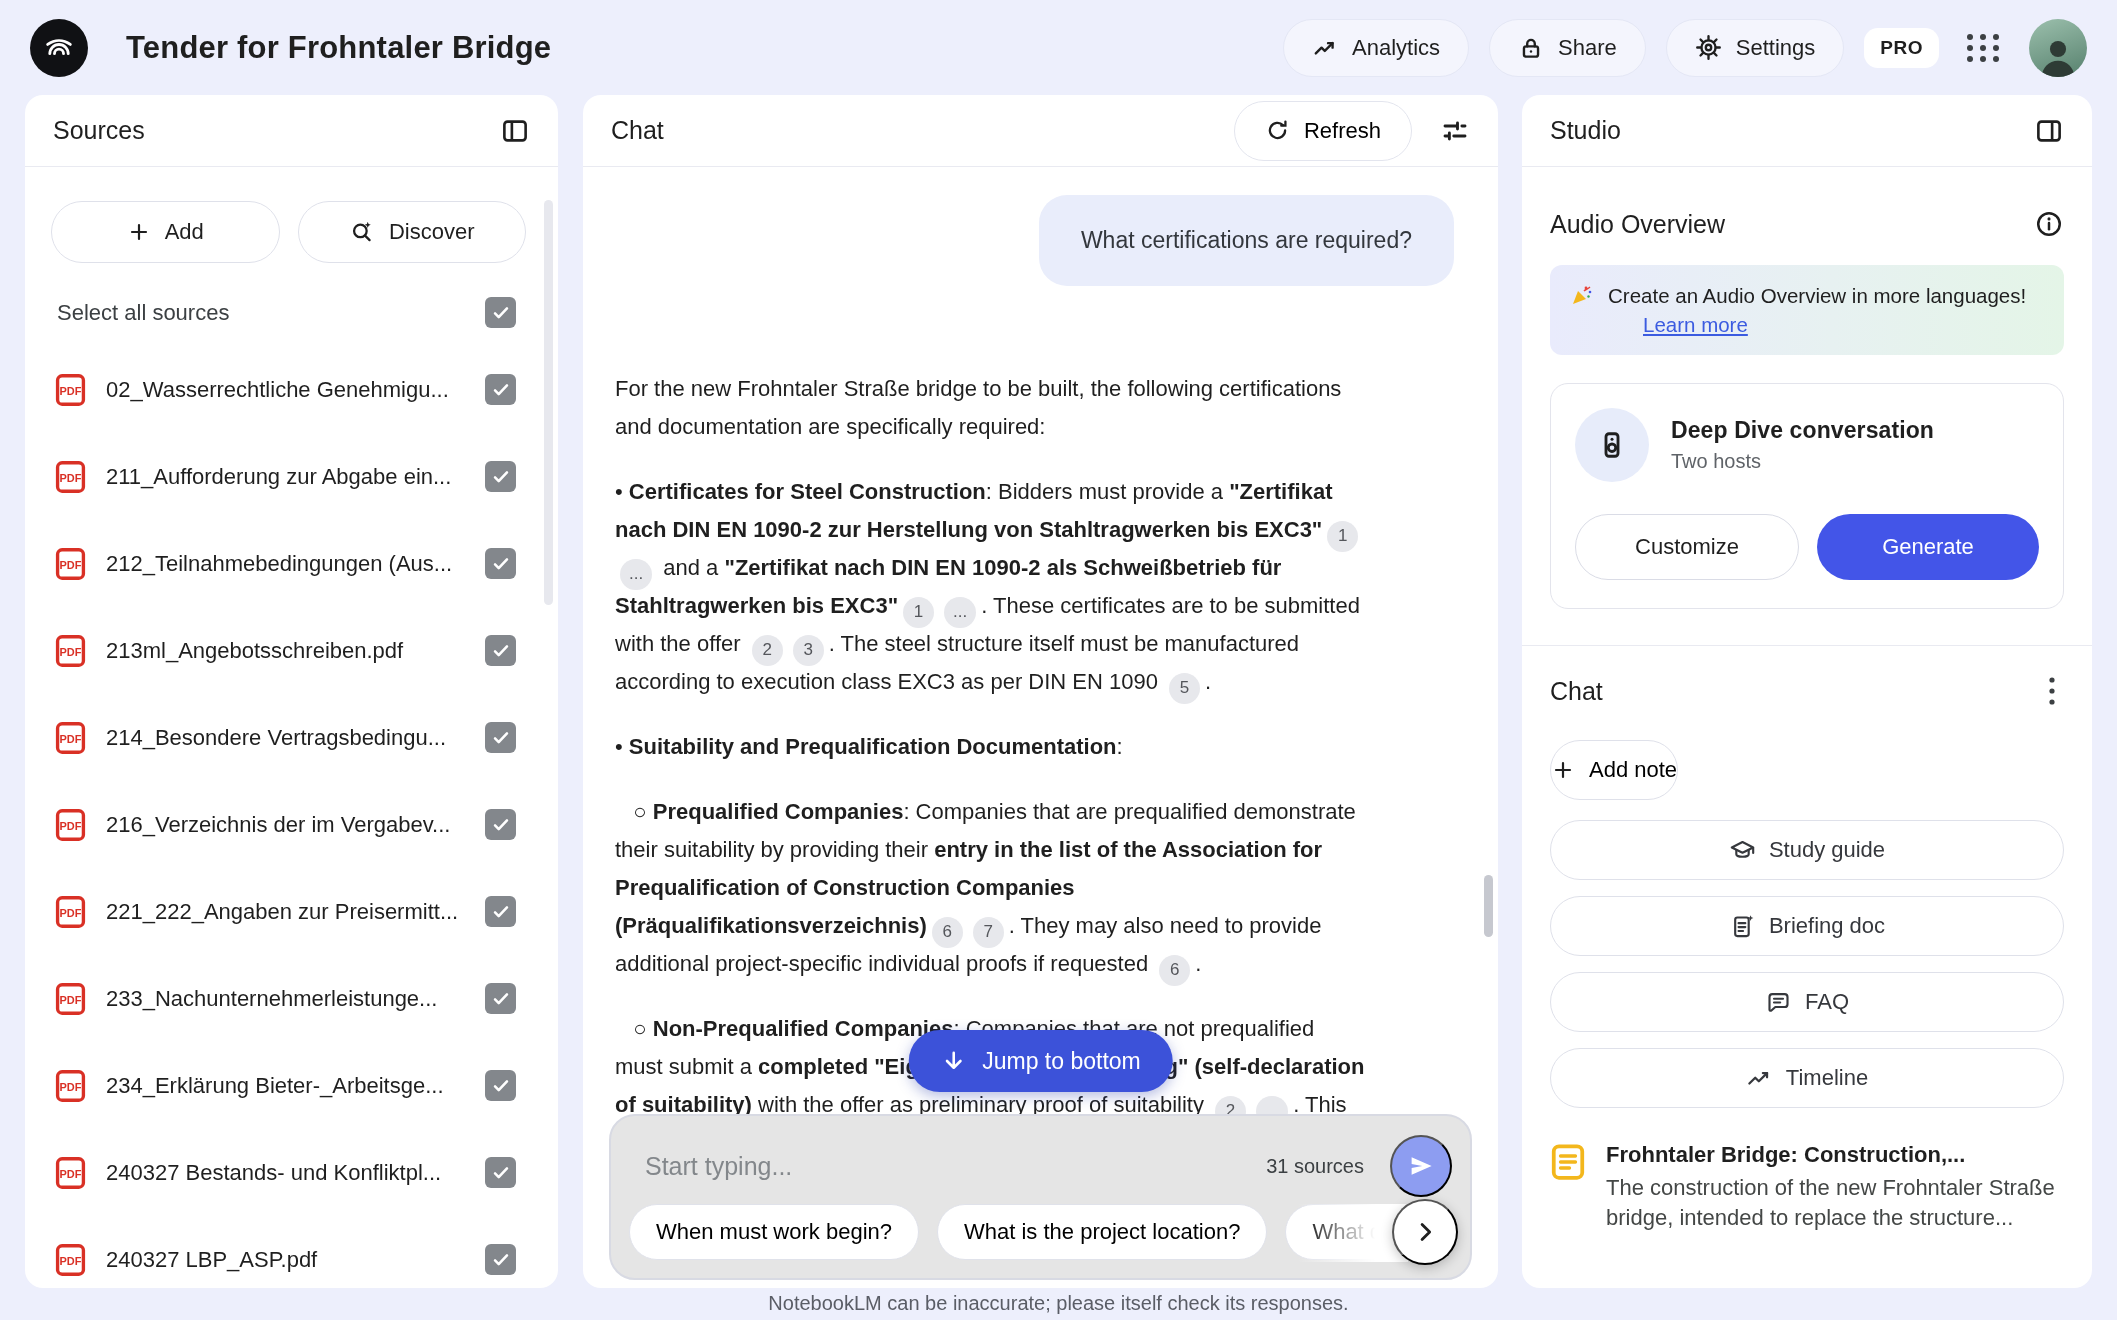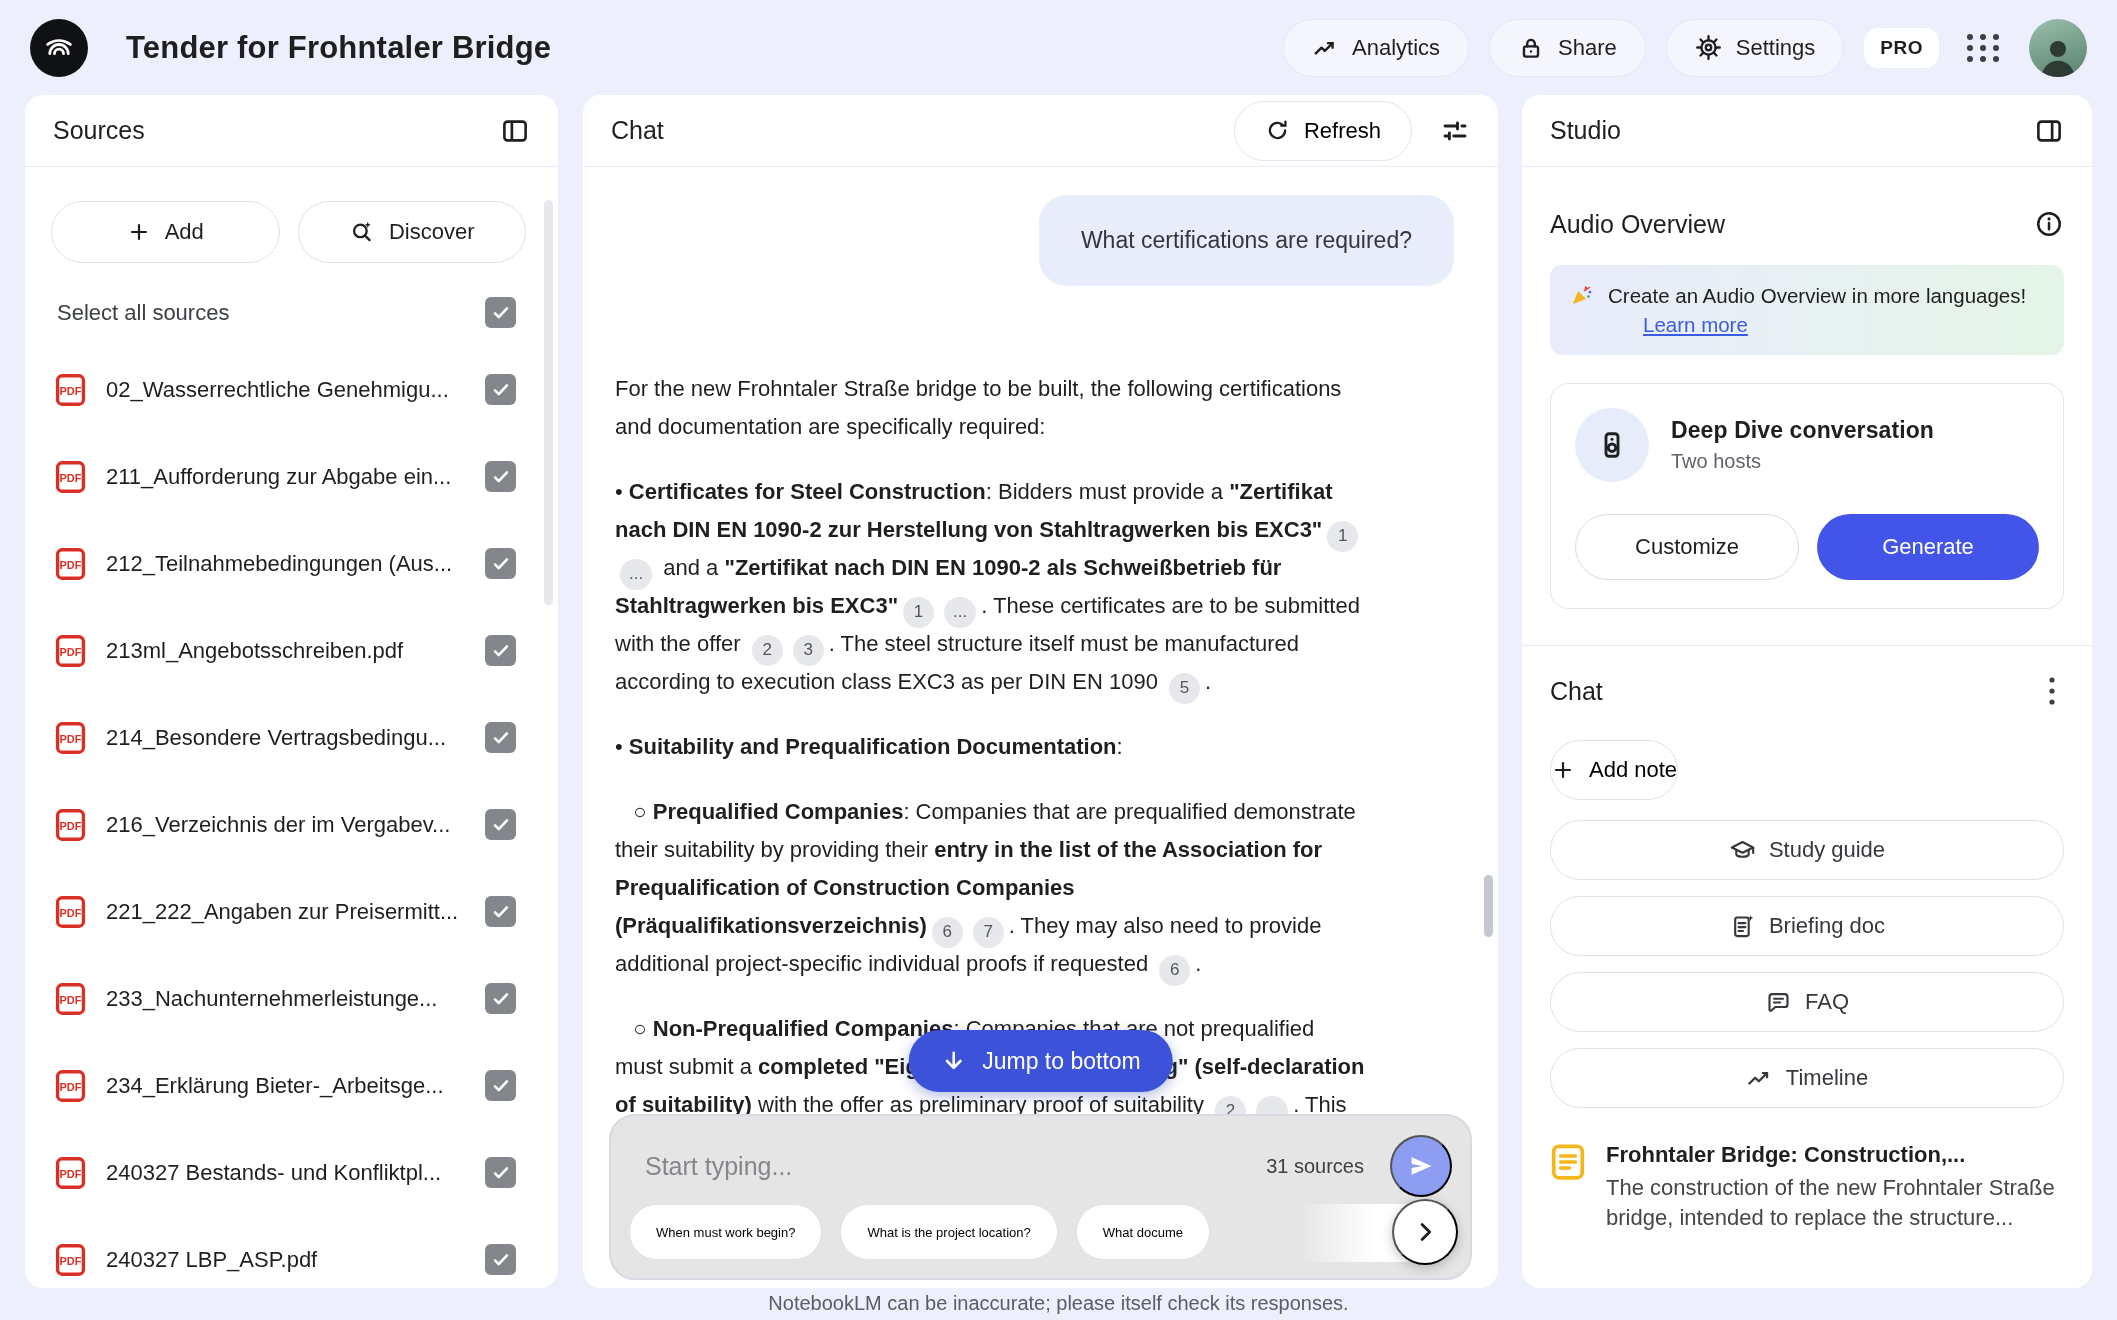--- a/index.html
+++ b/index.html
@@ -74,21 +74,21 @@
     border-radius:16px;background:var(--chip);color:#54565b;font-size:17px;transform:translateY(4px);cursor:pointer;}
   .jump-btn{position:absolute;left:50%;transform:translateX(-50%);bottom:196px;height:62px;border-radius:31px;background:var(--jump);
     color:#fff;display:flex;align-items:center;gap:16px;padding:0 32px;font-size:23px;box-shadow:0 4px 14px rgba(40,60,170,.35);cursor:pointer;white-space:nowrap;}
   .input-card{position:absolute;left:26px;right:26px;bottom:8px;height:166px;border:2px solid #d8dae3;border-radius:26px;background:#e5e5e5;}
   .input-row{position:absolute;top:0;left:0;right:0;height:94px;display:flex;align-items:center;padding:6px 18px 0 34px;}
   .chat-input{flex:1;border:none;outline:none;font-size:25px;color:var(--txt);font-family:"Liberation Sans",sans-serif;background:transparent;}
   .chat-input::placeholder{color:#83878b;}
   .sources-count{font-size:20px;color:#3c4043;margin:0 26px 0 14px;white-space:nowrap;}
   .send-btn{width:62px;height:62px;border-radius:50%;background:var(--send);display:flex;align-items:center;justify-content:center;cursor:pointer;flex:0 0 auto;}
   .chips-row{position:absolute;left:18px;right:86px;bottom:16px;height:58px;display:flex;gap:18px;overflow:hidden;}
-  .sugg-chip{height:56px;border:1px solid #e0e2ea;border-radius:28px;padding:0 26px;display:flex;align-items:center;font-size:13px;
+  .sugg-chip{height:56px;border:1px solid #e0e2ea;border-radius:28px;padding:0 26px;display:flex;align-items:center;font-size:22px;
     background:#fff;white-space:nowrap;cursor:pointer;flex:0 0 auto;}
   .chips-fade{position:absolute;right:62px;bottom:16px;width:110px;height:58px;background:linear-gradient(90deg,rgba(255,255,255,0),#fff 70%);pointer-events:none;}
   .next-btn{position:absolute;right:12px;bottom:13px;width:66px;height:66px;border-radius:50%;background:#fff;
     box-shadow:0 3px 12px rgba(0,0,0,.22);display:flex;align-items:center;justify-content:center;cursor:pointer;}
 
   .disclaimer{position:absolute;left:0;right:0;bottom:5px;text-align:center;font-size:20px;color:#5a5d66;}
 
   
   .studio-content{position:absolute;top:72px;left:0;right:0;bottom:0;padding:0 28px;}
   .ao-row{margin-top:42px;display:flex;align-items:center;justify-content:space-between;}

